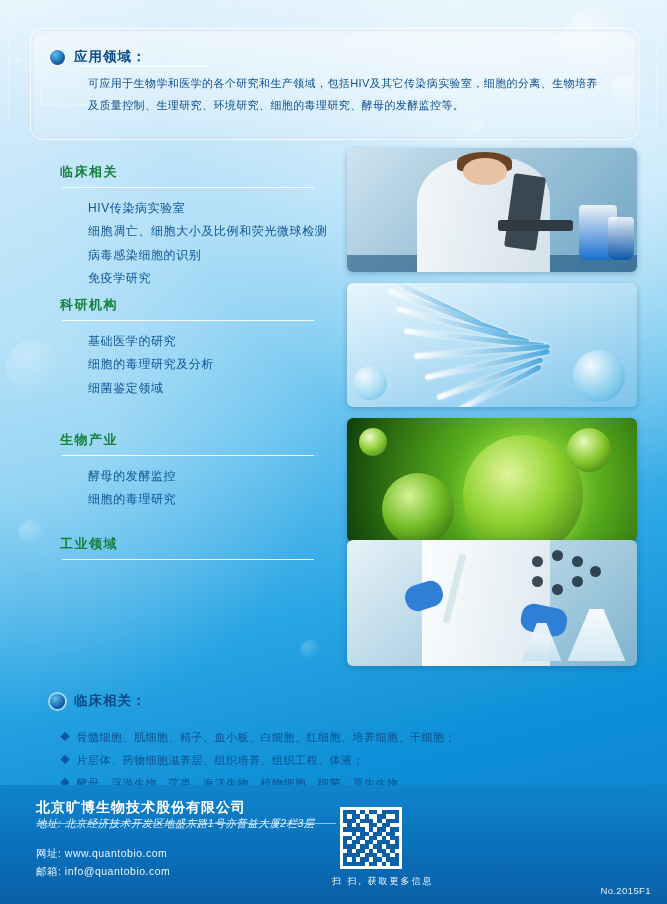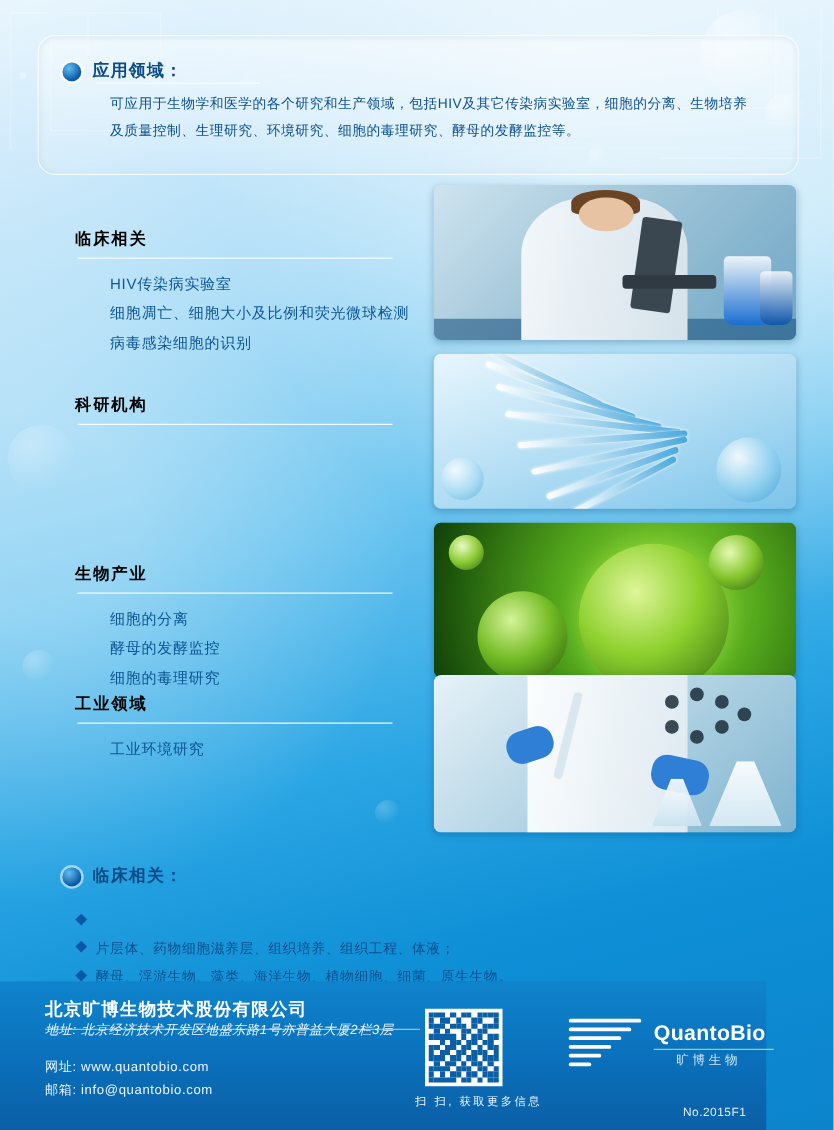--- a/index.html
+++ b/index.html
@@ -50,23 +50,22 @@
   }
   .intro{
     position:absolute;left:88px;top:72px;width:520px;
     font-size:11px;line-height:2.0;color:#0c4f8e;letter-spacing:.4px;
   }
 
   
   .cat{position:absolute;left:60px;width:270px;}
   .cat .cat-title{
     display:inline-block;
-    font-size:13px;font-weight:bold;color:#000000;letter-spacing:1.5px;
+    font-size:13px;font-weight:bold;color:#15803d;letter-spacing:1.5px;
     padding-bottom:4px;
-    margin-top:20px;
   }
   .cat .cat-rule{
     width:252px;height:1px;background:rgba(255,255,255,.9);margin:2px 0 9px 2px;
   }
   .cat ul{list-style:none;margin:0;padding:0 0 0 28px;}
   .cat li{
     font-size:12px;line-height:1.95;color:#0d5594;letter-spacing:.6px;
   }
 
   
@@ -117,21 +116,21 @@
   .types{position:absolute;left:60px;top:700px;width:560px;}
   .types .list{margin-top:12px;}
   .types .row{
     font-size:11px;line-height:2.1;color:#0c4f8e;letter-spacing:.5px;
     display:flex;gap:6px;align-items:flex-start;
   }
   .types .dia{color:#0b57a4;font-size:10px;line-height:2.2;}
 
   
   .footer{
-    position:absolute;left:0;bottom:0;width:613px;height:119px;
+    position:absolute;left:0;bottom:0;width:667px;height:119px;
     background:linear-gradient(180deg,#0f84cd 0%,#0a6fba 55%,#0a5fa6 100%);
     color:#ffffff;
   }
   .footer .company{
     position:absolute;left:36px;top:14px;font-size:14px;font-weight:bold;letter-spacing:1px;
   }
   .footer .sep{position:absolute;left:36px;top:38px;width:300px;height:1px;background:rgba(255,255,255,.55);}
   .footer .line{position:absolute;left:36px;font-size:10.5px;letter-spacing:.5px;color:#eaf6ff;}
   .f1{top:32px;font-style:italic;} .f2{top:62px;} .f3{top:80px;} .f4{top:98px;}
 
@@ -190,43 +189,47 @@
   <div class="head-rule" style="left:77px;top:66px;width:131px;"></div>
   <div class="intro">可应用于生物学和医学的各个研究和生产领域，包括HIV及其它传染病实验室，细胞的分离、生物培养及质量控制、生理研究、环境研究、细胞的毒理研究、酵母的发酵监控等。</div>
 
   <div class="cat" style="top:162px;">
     <div class="cat-title">临床相关</div>
     <div class="cat-rule"></div>
     <ul>
       <li>HIV传染病实验室</li>
       <li>细胞凋亡、细胞大小及比例和荧光微球检测</li>
       <li>病毒感染细胞的识别</li>
+      <li>免疫学研究</li>
     </ul>
   </div>
 
   <div class="cat" style="top:295px;">
     <div class="cat-title">科研机构</div>
     <div class="cat-rule"></div>
+    <ul>
+      <li>基础医学的研究</li>
+      <li>细胞的毒理研究及分析</li>
+      <li>细菌鉴定领域</li>
+    </ul>
   </div>
 
   <div class="cat" style="top:430px;">
     <div class="cat-title">生物产业</div>
     <div class="cat-rule"></div>
     <ul>
-      <li>细胞的分离</li>
       <li>酵母的发酵监控</li>
       <li>细胞的毒理研究</li>
     </ul>
   </div>
 
   <div class="cat" style="top:534px;">
     <div class="cat-title">工业领域</div>
     <div class="cat-rule"></div>
     <ul>
-      <li>工业环境研究</li>
     </ul>
   </div>
 
   <div class="photo" style="top:148px;">
     <div class="ph-inner p1">
       <div class="bench"></div>
       <div class="coat"></div>
       <div class="hair"></div>
       <div class="face"></div>
       <div class="scope"></div>
@@ -284,20 +287,21 @@
 
   <div class="types">
     <div class="section-head" style="left:-10px;top:-8px;">
       <span class="dot"></span>
       <span class="head-label">临床相关：</span>
     </div>
 
     <div class="list" style="margin-top:26px;">
       <div class="row">
         <span class="dia">◆</span>
+        <span>骨髓细胞、肌细胞、精子、血小板、白细胞、红细胞、培养细胞、干细胞；</span>
       </div>
       <div class="row">
         <span class="dia">◆</span>
         <span>片层体、药物细胞滋养层、组织培养、组织工程、体液；</span>
       </div>
       <div class="row">
         <span class="dia">◆</span>
         <span>酵母、浮游生物、藻类、海洋生物、植物细胞、细菌、原生生物。</span>
       </div>
     </div>
@@ -478,29 +482,16 @@
           <i></i>
           <i style="background:transparent"></i>
           <i></i>
           <i style="background:transparent"></i>
           <i></i>
           <i></i>
       </div>
     </div>
     <div class="qr-cap">扫   扫, 获取更多信息</div>
 
-    <div class="logo">
-      <div class="bars">
-        <i style="top:0;width:58px;"></i>
-        <i style="top:7px;width:50px;"></i>
-        <i style="top:14px;width:42px;"></i>
-        <i style="top:21px;width:34px;"></i>
-        <i style="top:28px;width:26px;"></i>
-        <i style="top:35px;width:18px;"></i>
-      </div>
-      <div class="name">QuantoBio</div>
-      <div class="rule"></div>
-      <div class="cn">旷博生物</div>
-    </div>
 
     <div class="docno">No.2015F1</div>
   </div>
 </div>
 
 </body></html>

